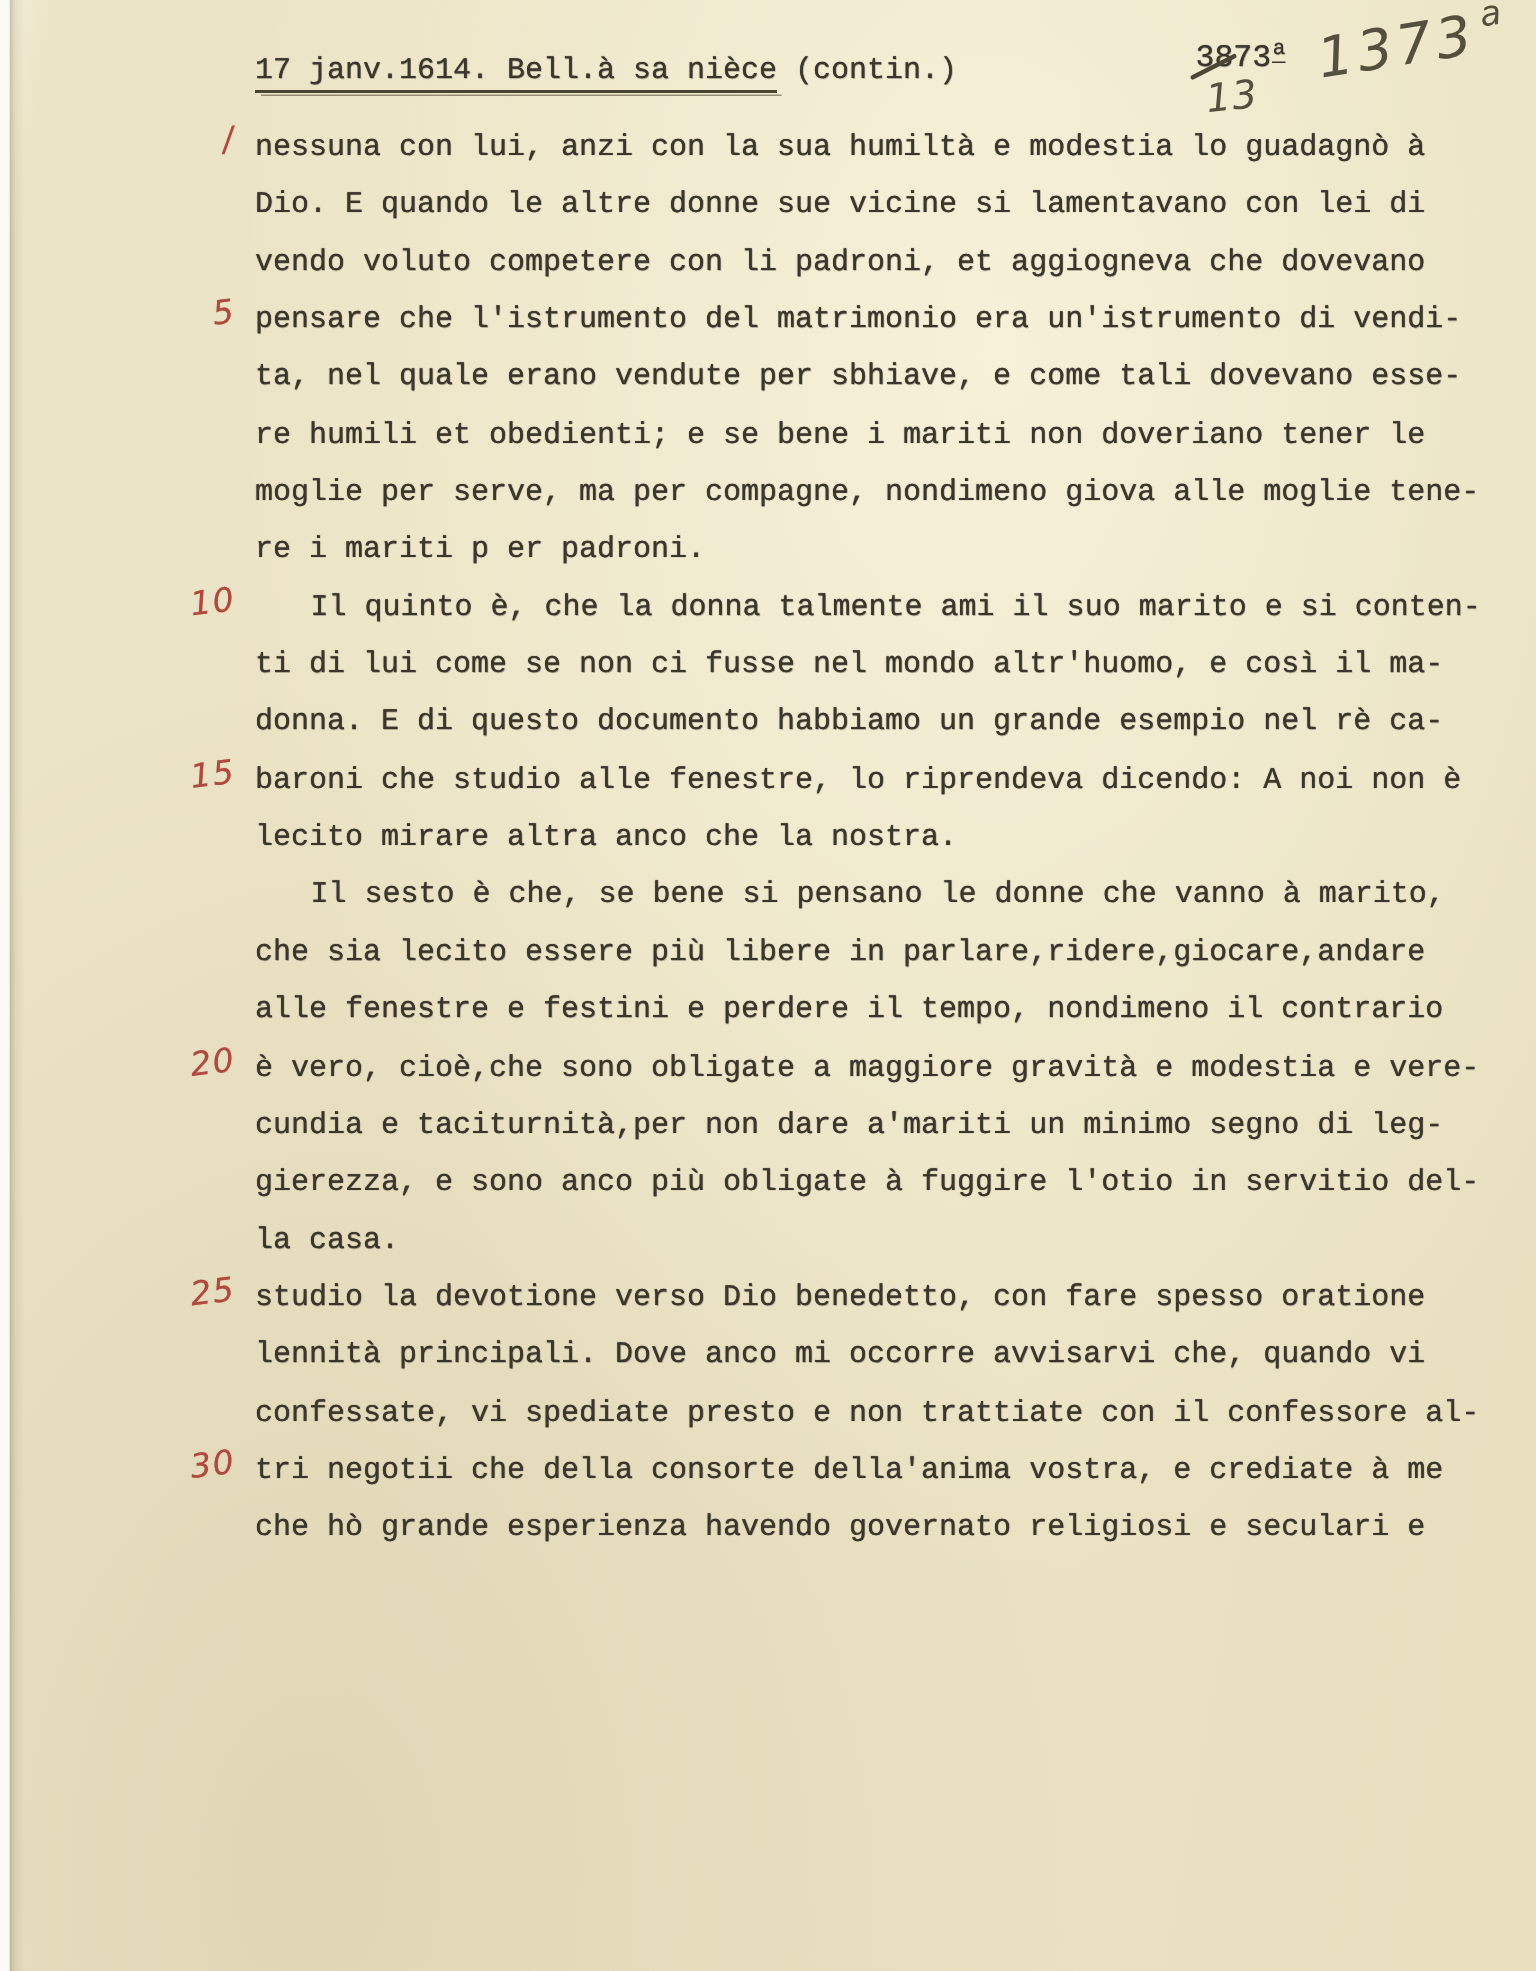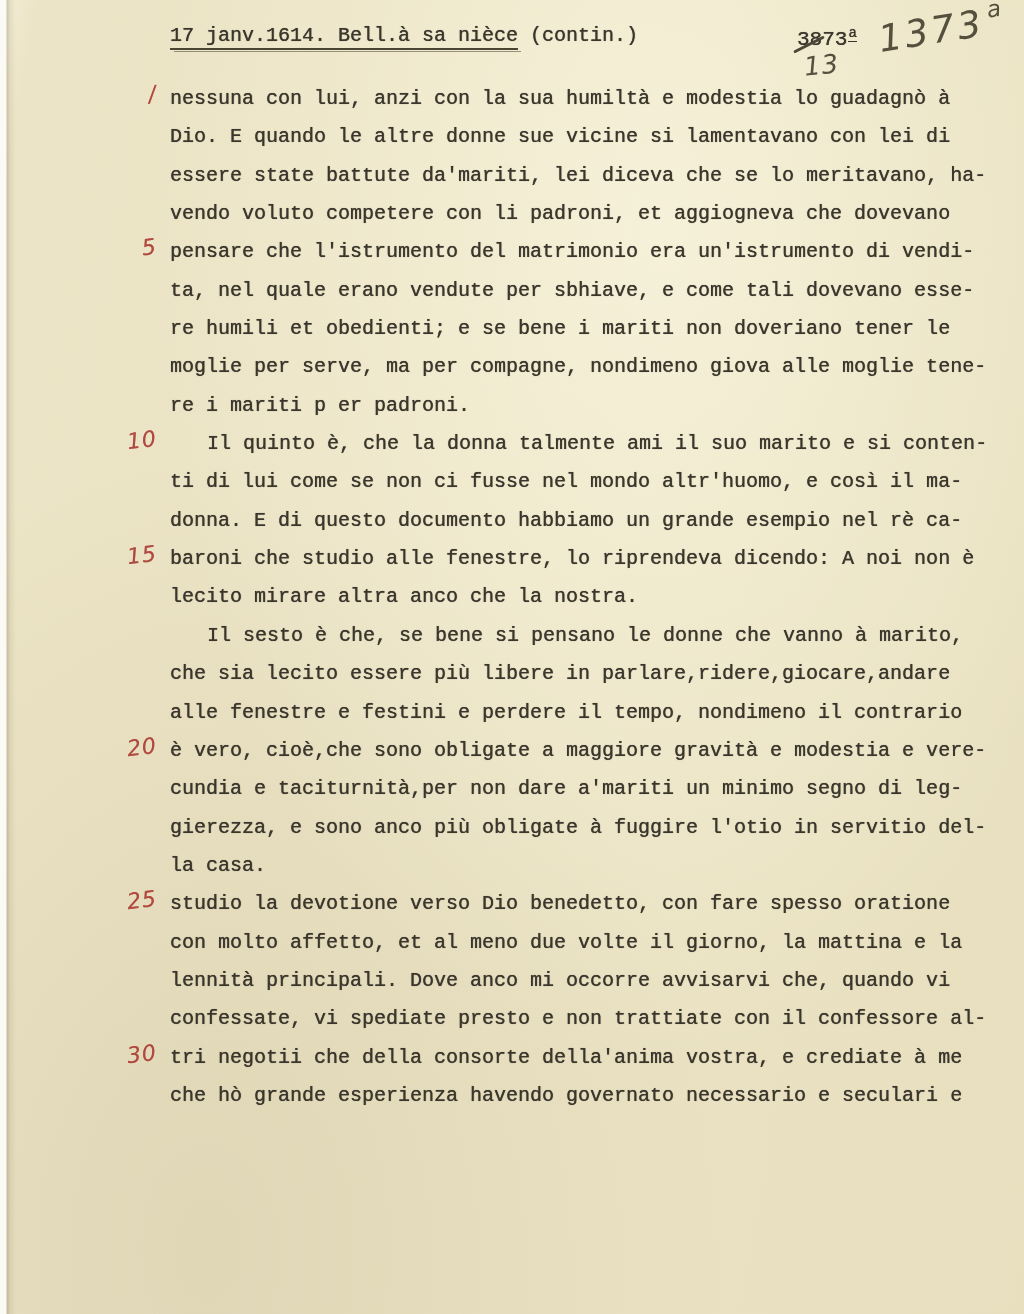--- a/index.html
+++ b/index.html
@@ -15,21 +15,21 @@
     color:#3b362c;
   }
   
   .page-edge{
     position:absolute;left:0;top:0;bottom:0;width:16px;
     background:linear-gradient(90deg,#fbfaf4 0 6px, rgba(110,100,70,0.28) 7px, rgba(110,100,70,0.10) 10px, rgba(110,100,70,0) 16px);
   }
   .typed{ text-shadow:0 0 0.7px rgba(52,47,38,0.85), 0.4px 0.4px 0 rgba(52,47,38,0.25); }
 
   
-  .header{ position:absolute; top:24px; left:170px; font-size:20px; white-space:pre; }
+  .header{ position:absolute; top:36px; left:170px; font-size:20px; white-space:pre; }
   .u{ position:relative; display:inline-block; border-bottom:2px solid #4a4433; padding-bottom:1px; }
   .u::after{ content:""; position:absolute; left:4px; right:-3px; bottom:-4px; height:1.5px; background:rgba(74,68,51,0.55); }
 
   
   .typed-num{ position:absolute; top:28px; left:797px; font-size:21px; white-space:nowrap; }
   .sup-a{ display:inline-block; font-size:14px; transform:translateY(-8px); border-bottom:1.5px solid #3b362c; margin-left:1px; }
   .pencil{ font-family:"DejaVu Sans", sans-serif; font-style:italic; color:#55503e; }
   .strike-slash{ position:absolute; top:43px; left:792px; width:34px; height:3px; background:#4c4636;
                  transform:rotate(-27deg); border-radius:2px; }
   .pencil-13{ position:absolute; top:50px; left:804px; font-size:26px; transform:rotate(-6deg); letter-spacing:1px; }
@@ -58,39 +58,37 @@
   <div class="header typed"><span class="u">17 janv.1614. Bell.à sa nièce</span><span> (contin.)</span></div>
 
   <div class="typed-num typed"><span>38</span><span>73</span><span class="sup-a">a</span></div>
   <div class="strike-slash"></div>
   <div class="pencil pencil-13">13</div>
   <div class="pencil pencil-big"><span>1373</span><span class="big-a">a</span></div>
 
   <div class="body-text" id="body-text">
       <div class="line typed"><span class="marker">/</span><span>nessuna con lui, anzi con la sua humiltà e modestia lo guadagnò à</span></div>
       <div class="line typed"><span>Dio. E quando le altre donne sue vicine si lamentavano con lei di</span></div>
-      <div class="line typed"><span>essere state battute da'mariti, lei diceva che se lo meritavano, ha-</span></div>
       <div class="line typed"><span>vendo voluto competere con li padroni, et aggiogneva che dovevano</span></div>
       <div class="line typed"><span class="marker">5</span><span>pensare che l'istrumento del matrimonio era un'istrumento di vendi-</span></div>
       <div class="line typed"><span>ta, nel quale erano vendute per sbhiave, e come tali dovevano esse-</span></div>
       <div class="line typed"><span>re humili et obedienti; e se bene i mariti non doveriano tener le</span></div>
       <div class="line typed"><span>moglie per serve, ma per compagne, nondimeno giova alle moglie tene-</span></div>
       <div class="line typed"><span>re i mariti p er padroni.</span></div>
       <div class="line typed indent"><span class="marker">10</span><span>Il quinto è, che la donna talmente ami il suo marito e si conten-</span></div>
       <div class="line typed"><span>ti di lui come se non ci fusse nel mondo altr'huomo, e così il ma-</span></div>
       <div class="line typed"><span>donna. E di questo documento habbiamo un grande esempio nel rè ca-</span></div>
       <div class="line typed"><span class="marker">15</span><span>baroni che studio alle fenestre, lo riprendeva dicendo: A noi non è</span></div>
       <div class="line typed"><span>lecito mirare altra anco che la nostra.</span></div>
       <div class="line typed indent"><span>Il sesto è che, se bene si pensano le donne che vanno à marito,</span></div>
       <div class="line typed"><span>che sia lecito essere più libere in parlare,ridere,giocare,andare</span></div>
       <div class="line typed"><span>alle fenestre e festini e perdere il tempo, nondimeno il contrario</span></div>
       <div class="line typed"><span class="marker">20</span><span>è vero, cioè,che sono obligate a maggiore gravità e modestia e vere-</span></div>
       <div class="line typed"><span>cundia e taciturnità,per non dare a'mariti un minimo segno di leg-</span></div>
       <div class="line typed"><span>gierezza, e sono anco più obligate à fuggire l'otio in servitio del-</span></div>
       <div class="line typed"><span>la casa.</span></div>
       <div class="line typed"><span class="marker">25</span><span>studio la devotione verso Dio benedetto, con fare spesso oratione</span></div>
-      <div class="line typed"><span>con molto affetto, et al meno due volte il giorno, la mattina e la</span></div>
       <div class="line typed"><span>lennità principali. Dove anco mi occorre avvisarvi che, quando vi</span></div>
       <div class="line typed"><span>confessate, vi spediate presto e non trattiate con il confessore al-</span></div>
       <div class="line typed"><span class="marker">30</span><span>tri negotii che della consorte della'anima vostra, e crediate à me</span></div>
-      <div class="line typed"><span>che hò grande esperienza havendo governato necessario e seculari e</span></div>
+      <div class="line typed"><span>che hò grande esperienza havendo governato religiosi e seculari e</span></div>
     </div>
 </div>
 
 </body></html>

